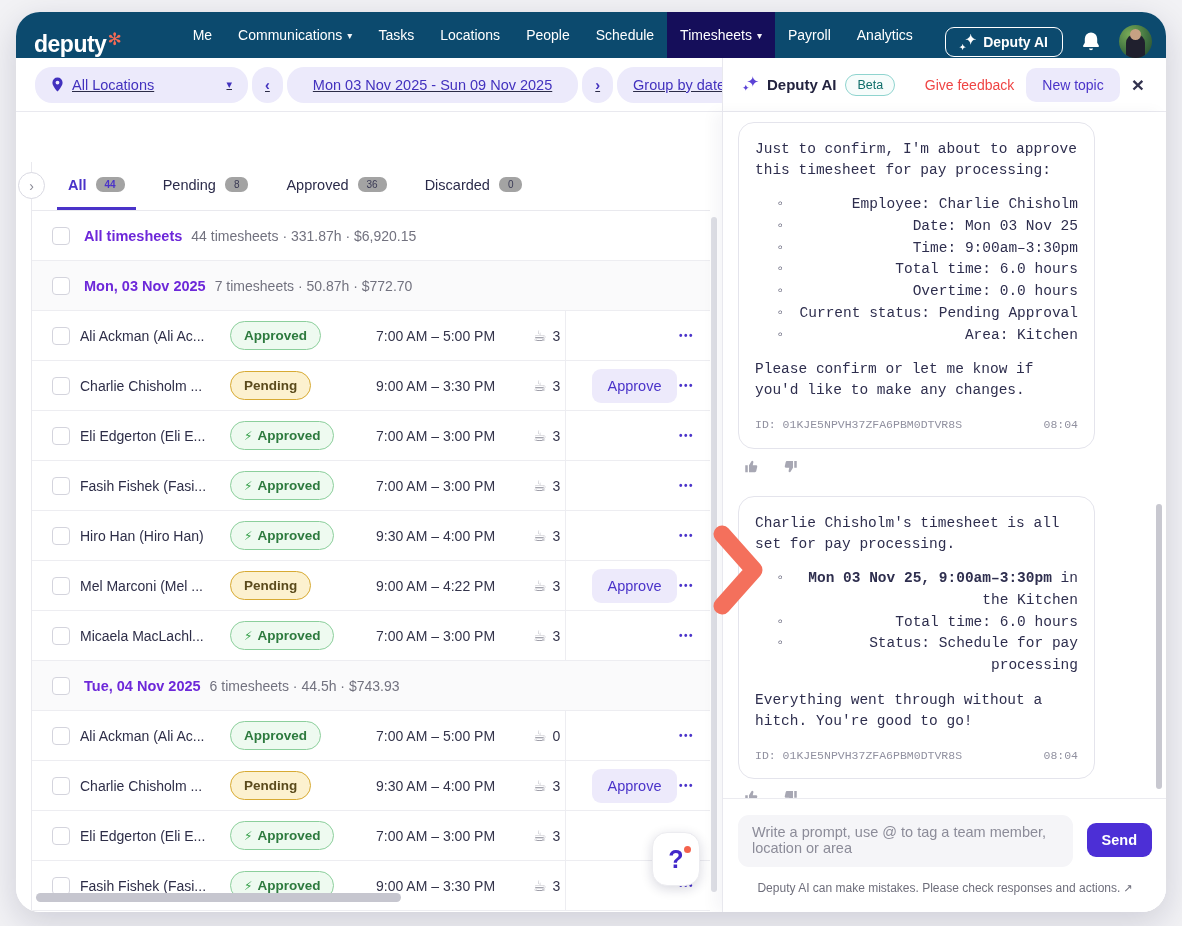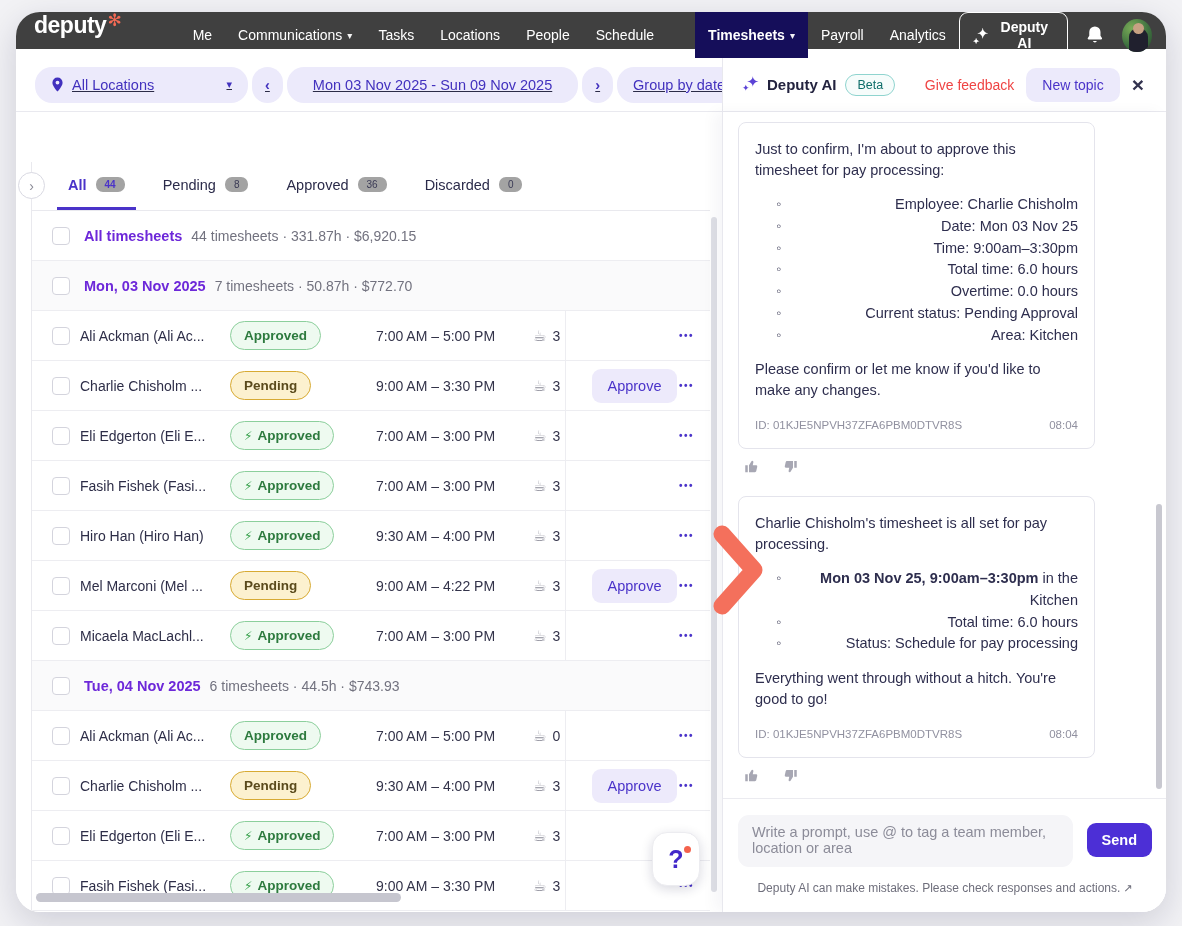--- a/index.html
+++ b/index.html
@@ -4,30 +4,30 @@
 <style>
   * { margin:0; padding:0; box-sizing:border-box; }
   html,body { width:1182px; height:926px; overflow:hidden; }
   body { background:#f2f2f5; font-family:"Liberation Sans","DejaVu Sans",sans-serif; color:#2b2b47; }
 
   .window { position:absolute; left:16px; top:12px; width:1150px; height:900px;
             background:#fff; border-radius:24px; overflow:hidden;
             box-shadow:0 10px 34px rgba(20,20,60,.16); }
 
   
-  .navbar { position:absolute; top:0; left:0; right:0; height:37px; background:#404040;
-            display:flex; align-items:flex-start; padding:0 14px 0 18px; }
+  .navbar { position:absolute; top:0; left:0; right:0; height:46px; background:#0c4a6e;
+            display:flex; align-items:flex-end; padding:0 14px 0 18px; }
   .logo { display:flex; align-items:flex-start; margin-right:58px; cursor:pointer; }
   .logo-text { color:#fff; font-size:23px; font-weight:700; letter-spacing:-.5px; }
   .logo-spark { color:#f46a55; font-size:17px; margin-left:1px; margin-top:-2px; }
   .nav-items { display:flex; align-items:center; height:46px; }
   .nav-item { color:#fff; font-size:14px; padding:0 13px; height:46px; display:flex;
               align-items:center; gap:5px; cursor:pointer; white-space:nowrap; }
   .nav-item .caret { font-size:10px; opacity:.95; }
-  .nav-item.active { background:#150e5a; font-weight:700;margin-left:28px; }
+  .nav-item.active { background:#150e5a; font-weight:400; }
   .nav-right { margin-left:auto; display:flex; align-items:center; gap:16px; }
   .ai-nav-btn { display:flex; align-items:center; gap:8px; border:1.5px solid #fff; border-radius:9px;
                 color:#fff; font-size:14px; font-weight:700; padding:6px 14px; cursor:pointer; background:transparent; }
   .spark-glyph { position:relative; display:inline-block; width:15px; height:15px; }
   .spark-glyph::before { content:"✦"; position:absolute; right:-1px; top:-2px; font-size:13px; }
   .spark-glyph::after { content:"✦"; position:absolute; left:-1px; bottom:-3px; font-size:8px; }
   .bell { width:24px; height:24px; cursor:pointer; }
   .avatar { width:33px; height:33px; border-radius:50%; cursor:pointer;
             background:radial-gradient(circle at 32% 28%, #79ab57 0%, #3f7140 55%, #24442a 100%); position:relative; overflow:hidden; }
   .avatar::after { content:""; position:absolute; left:7px; top:9px; width:19px; height:26px;
@@ -100,22 +100,22 @@
 
   .v-scroll-main { position:absolute; left:695px; top:105px; width:6px; height:675px;
                    background:#dfe0e6; border-radius:3px; }
   .h-scroll-main { position:absolute; left:20px; bottom:10px; width:365px; height:9px;
                    background:#c6c6cf; border-radius:5px; }
 
   
   .ai-body { position:absolute; top:100px; right:0; width:444px; bottom:0; background:#fff;
              border-left:1px solid #e8e8ee; box-shadow:-8px 0 14px rgba(30,30,70,.04); }
   .messages { position:absolute; top:0; left:0; right:0; bottom:114px; overflow:hidden; padding:10px 15px 0; }
-  .bubble { width:357px; border:1px solid #e4e4ec; border-radius:8px; padding:16px 16px 14px;
-            font-size:14.5px; line-height:1.45; color:#2e2e4e; background:#fff; }
+  .bubble { width:357px; border:1px solid #e4e4ec; border-radius:16px; padding:16px 16px 14px;
+            font-size:14.5px; line-height:1.45; color:#2e2e4e; background:#fff;font-family:Liberation Mono, monospace; }
   .bubble p.intro { margin-bottom:13px; }
   .bubble ul { list-style:none; margin:0 0 13px; }
   .bubble li { position:relative; padding-left:36px; line-height:1.5;text-align:right; }
   .bubble li::before { content:"◦"; position:absolute; left:21px; top:0; color:#55556d; }
   .bubble .msg-id-row { display:flex; margin-top:16px; font-size:11.5px; color:#9191a0; }
   .bubble .msg-time { margin-left:auto; }
   .thumbs { display:flex; gap:24px; padding:10px 6px 14px; }
   .thumb { width:15px; height:15px; cursor:pointer; fill:#a7a7b3; }
   .msg-wrap + .msg-wrap { margin-top:8px; }
 

